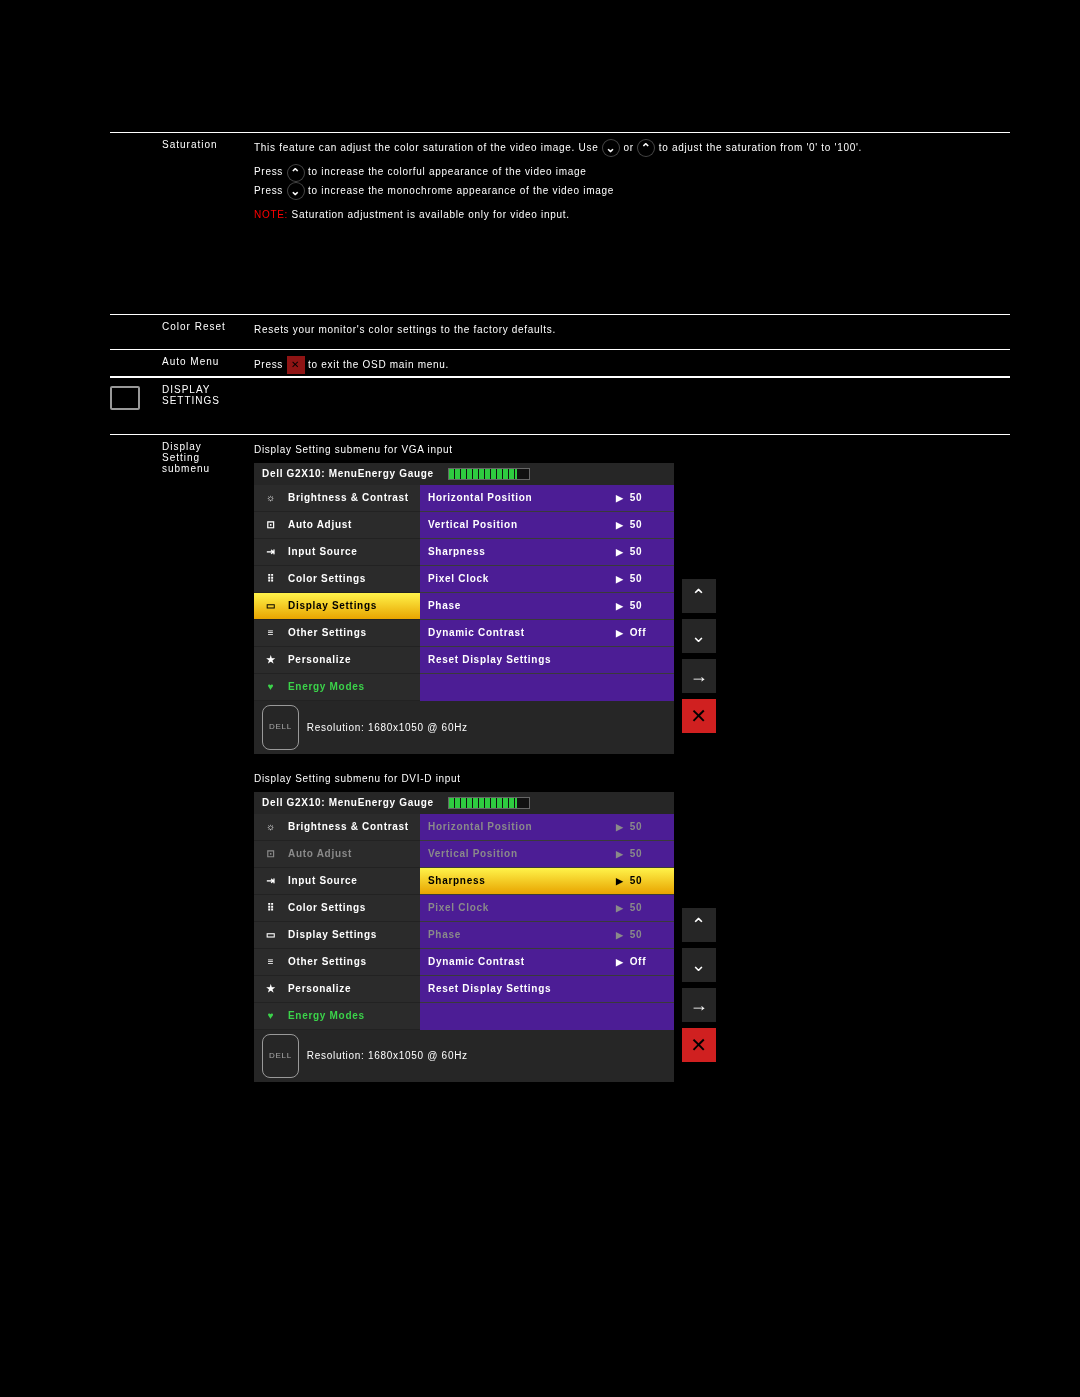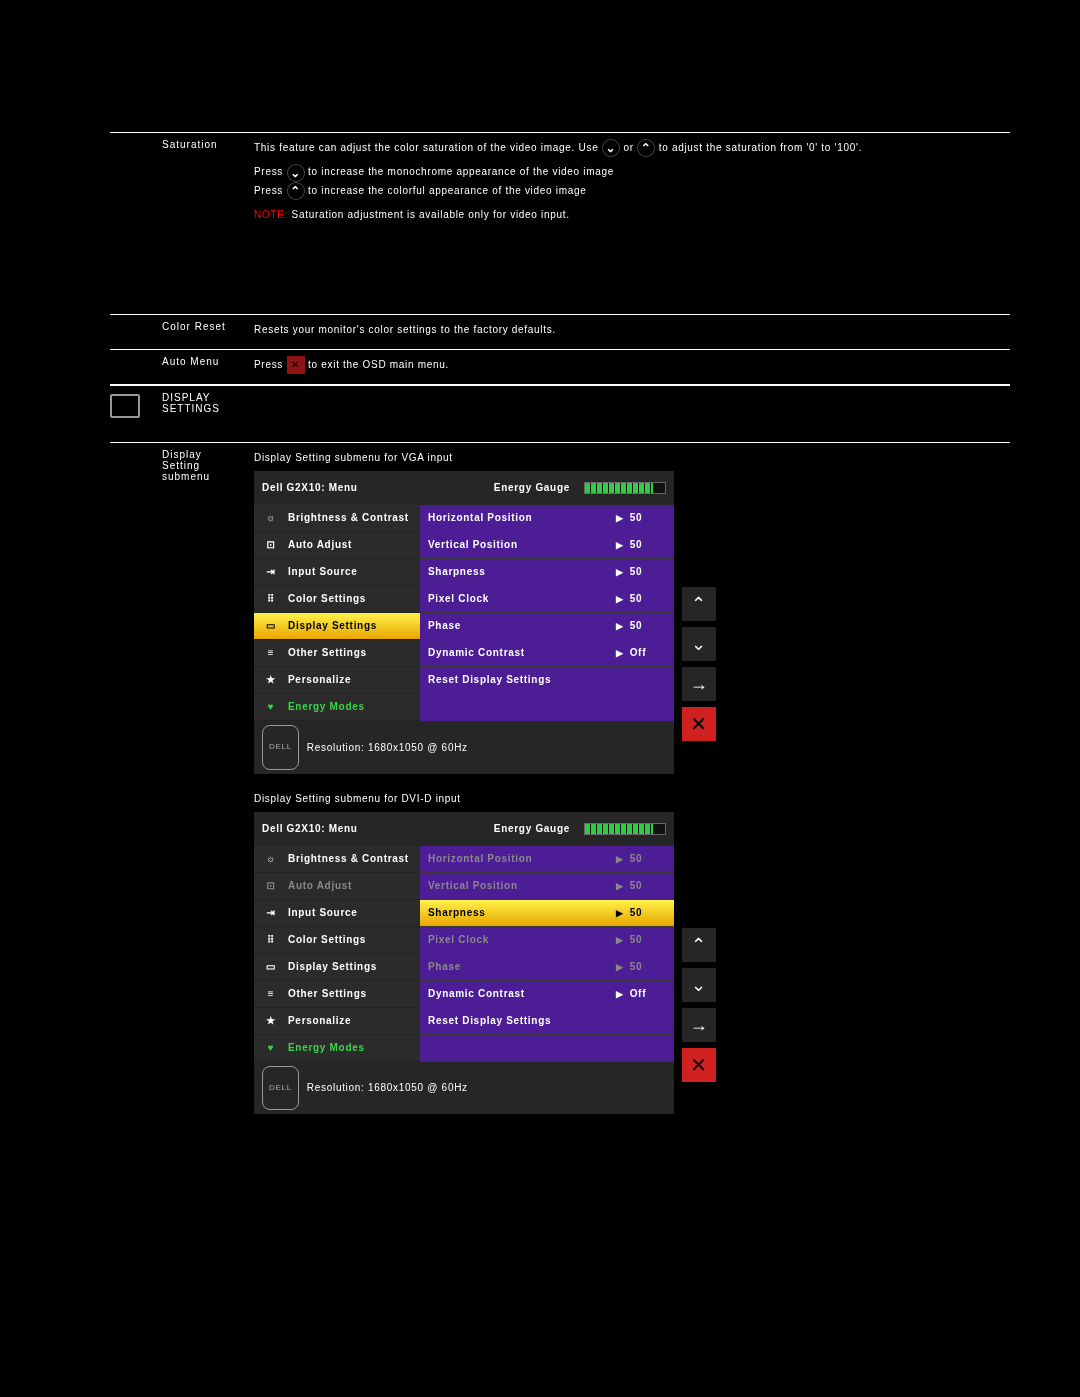--- a/index.html
+++ b/index.html
@@ -9,21 +9,21 @@
   .col-icon{width:48px;flex:0 0 48px;padding:6px 4px 0 0}
   .col-label{width:80px;flex:0 0 80px;padding:6px 6px 6px 0;font-size:10px;letter-spacing:1px;color:#fff}
   .col-desc{flex:1;padding:6px 0 20px 6px;font-size:10px;letter-spacing:.7px;line-height:1.8;color:#fff}
   .col-desc .note-red{color:#ff0000}
   .circle-btn{display:inline-block;width:18px;height:18px;border-radius:50%;background:#000;color:#fff;text-align:center;line-height:18px;font-size:12px;font-weight:bold;vertical-align:middle;box-shadow:inset 0 0 0 1px #444}
   .close-sq{display:inline-block;width:18px;height:18px;background:#8f1414;color:#000;text-align:center;line-height:18px;font-size:10px;vertical-align:middle}
   .disp-icon{width:26px;height:20px;border:2px solid #999;border-radius:2px;margin-top:2px}
   .bold{font-weight:normal}
   .osd-wrap{display:flex;align-items:flex-start;gap:8px;margin:4px 0 16px 0}
   .osd{width:420px;background:#515151;font-size:10px}
-  .osd-header{display:flex;justify-content:space-between;align-items:center;background:#262626;color:#fff;padding:8px 8px;font-size:10px;font-weight:bold}
+  .osd-header{display:flex;align-items:center;background:#262626;color:#fff;padding:2px 8px;font-size:10px;font-weight:bold}
   .gauge{display:flex;align-items:center;gap:14px}
   .gauge-bar{width:80px;height:10px;background:#111;border:1px solid #666;position:relative}
   .gauge-fill{position:absolute;left:0;top:0;bottom:0;right:12px;background:repeating-linear-gradient(90deg,#2ecc40 0 5px,#111 5px 6px)}
   .osd-body{display:flex}
   .osd-left{width:166px;background:#2b2b2b}
   .osd-right{flex:1;background:#4c1d95}
   .menu-item{display:flex;align-items:center;gap:8px;color:#fff;padding:4px 8px;border-bottom:1px solid #222;font-size:10px;font-weight:bold}
   .menu-item.sel{background:#f3b400;background:linear-gradient(#fff34a,#e8a400);color:#000}
   .menu-item.green{color:#3bd34a}
   .menu-item.dim{color:#8a8a8a}
@@ -53,46 +53,46 @@
       <div>
         <span>This feature can adjust the color saturation of the video image. Use</span>
         <span class="circle-btn">⌄</span>
         <span>or</span>
         <span class="circle-btn">⌃</span>
         <span>to adjust the saturation from '0' to '100'.</span>
       </div>
       <div style="height:6px"></div>
       <div>
         <span>Press</span>
+        <span class="circle-btn">⌃</span>
+        <span>to increase the colorful appearance of the video image</span>
+      </div>
+      <div>
+        <span>Press</span>
         <span class="circle-btn">⌄</span>
         <span>to increase the monochrome appearance of the video image</span>
-      </div>
-      <div>
-        <span>Press</span>
-        <span class="circle-btn">⌃</span>
-        <span>to increase the colorful appearance of the video image</span>
       </div>
       <div style="height:6px"></div>
       <div>
         <span class="note-red">NOTE:</span><span> Saturation adjustment is available only for video input.</span>
       </div>
       <div style="height:70px"></div>
     </div>
   </div>
 
   <div class="row">
     <div class="col-icon"></div>
     <div class="col-label">Color Reset</div>
     <div class="col-desc" style="padding-bottom:10px">Resets your monitor's color settings to the factory defaults.</div>
   </div>
 
   <div class="row">
     <div class="col-icon"></div>
     <div class="col-label">Auto Menu</div>
-    <div class="col-desc" style="padding-bottom:10px">
+    <div class="col-desc" style="padding-bottom:2px">
       <span>Press</span>
       <span class="close-sq">✕</span>
       <span>to exit the OSD main menu.</span>
     </div>
   </div>
 
   <div class="row" style="border-top:2px solid #fff">
     <div class="col-icon">
           <div class="disp-icon"></div>
         </div>

